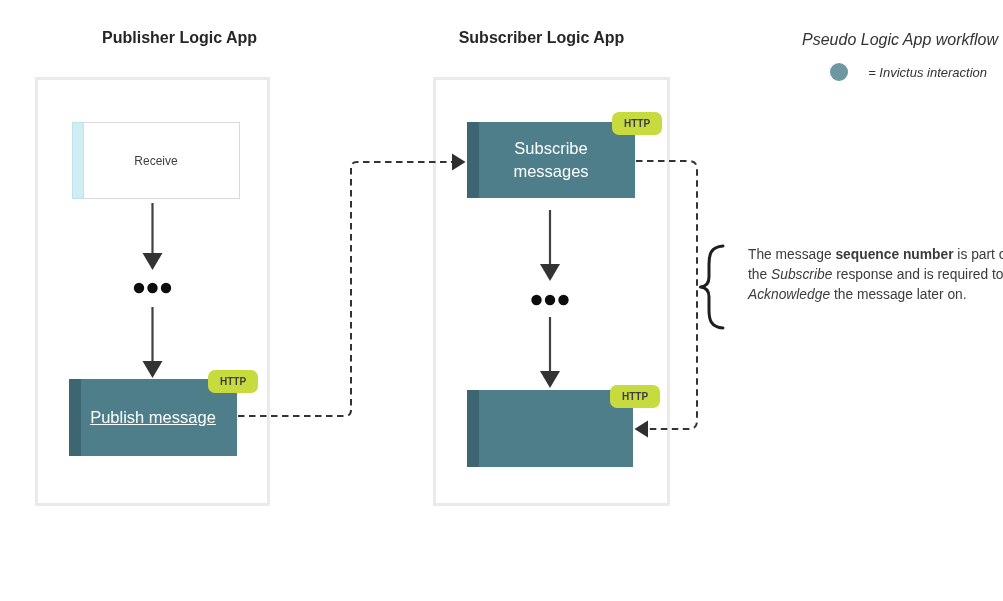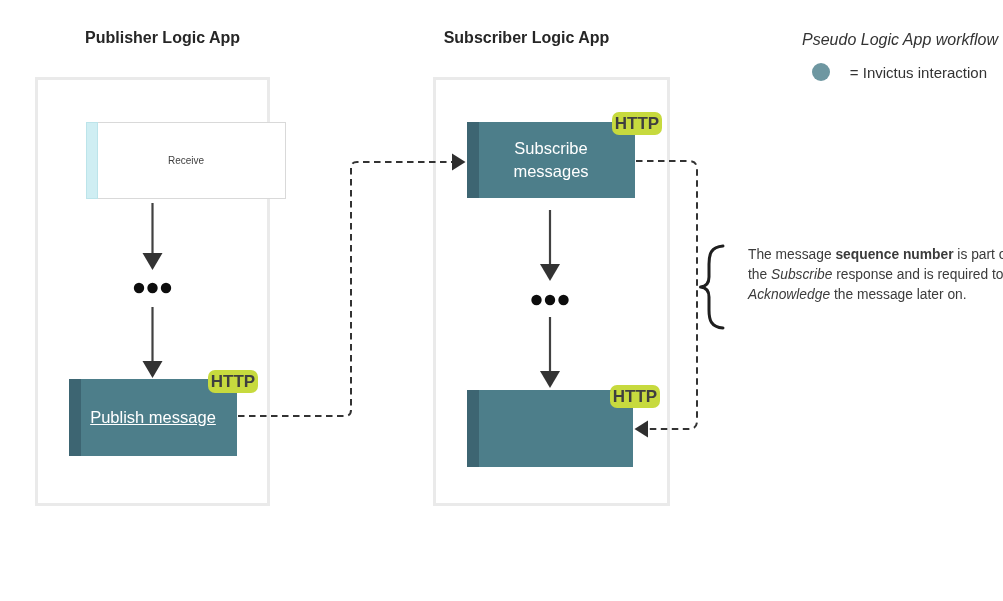--- a/index.html
+++ b/index.html
@@ -13,47 +13,47 @@
     overflow: hidden;
   }
   .col-title {
     position: absolute;
     top: 29px;
     font-size: 16px;
     font-weight: bold;
     color: #262626;
     text-align: center;
   }
-  .col-title.pub { left: 45px; width: 235px; }
-  .col-title.sub { left: 408px; width: 237px; }
+  .col-title.pub { left: 22px; width: 235px; text-align: right; }
+  .col-title.sub { left: 423px; width: 237px; }
 
   .panel {
     position: absolute;
     background: #ffffff;
     border: 3px solid #eaeaea;
   }
   .panel.pub { left: 35px; top: 77px; width: 235px; height: 429px; }
   .panel.sub { left: 433px; top: 77px; width: 237px; height: 429px; }
 
   .svg-layer { position: absolute; left: 0; top: 0; z-index: 3; pointer-events: none; }
 
   .shape-box {
     position: absolute;
     display: flex;
     align-items: center;
     justify-content: center;
     text-align: center;
     z-index: 4;
   }
   .receive-box {
-    left: 86px; top: 122px; width: 200px; height: 77px;
+    left: 72px; top: 122px; width: 168px; height: 77px;
     background: #ffffff;
     border: 1px solid #d9d9d9;
     color: #3f3f3f;
-    font-size: 10px;
+    font-size: 12px;
   }
   .receive-strip {
     position: absolute; left: -1px; top: -1px; bottom: -1px; width: 12px;
     background: #cfeef3;
     border: 1px solid #bce4ea;
   }
   .teal-box {
     background: #4d7e8a;
     color: #ffffff;
     font-size: 16.5px;
@@ -69,21 +69,21 @@
   .box-label { position: relative; z-index: 2; }
   .wrap-narrow { max-width: 118px; text-align: center; }
   .nowrap { white-space: nowrap; text-decoration: underline; }
 
   .http-badge {
     position: absolute;
     width: 50px; height: 23px;
     background: #c7da3e;
     border-radius: 7px;
     color: #3f3f3f;
-    font-size: 17px;
+    font-size: 10px;
     font-weight: bold;
     display: flex; align-items: center; justify-content: center;
     z-index: 5;
   }
   .http-badge.on-publish { left: 139px; top: -9px; }
   .http-badge.on-subscribe { left: 145px; top: -10px; }
   .http-badge.on-acknowledge { left: 143px; top: -5px; }
 
   .legend {
     position: absolute;
@@ -96,24 +96,25 @@
     font-size: 16px;
     font-style: italic;
     color: #333333;
     margin-bottom: 14px;
   }
   .legend-row {
     display: flex;
     align-items: center;
     justify-content: flex-end;
     gap: 20px;
-    font-size: 15px;
+    font-size: 13px;
     color: #333333;
     margin-bottom: 9px;
     padding-right: 11px;
+    font-style: italic;
   }
   .legend-circle {
     width: 18px; height: 18px; border-radius: 50%;
     background: #6e97a1;
   }
   .legend-dashes {
     width: 26px; height: 0;
     border-top: 2px dashed #3a3a3a;
   }
 

